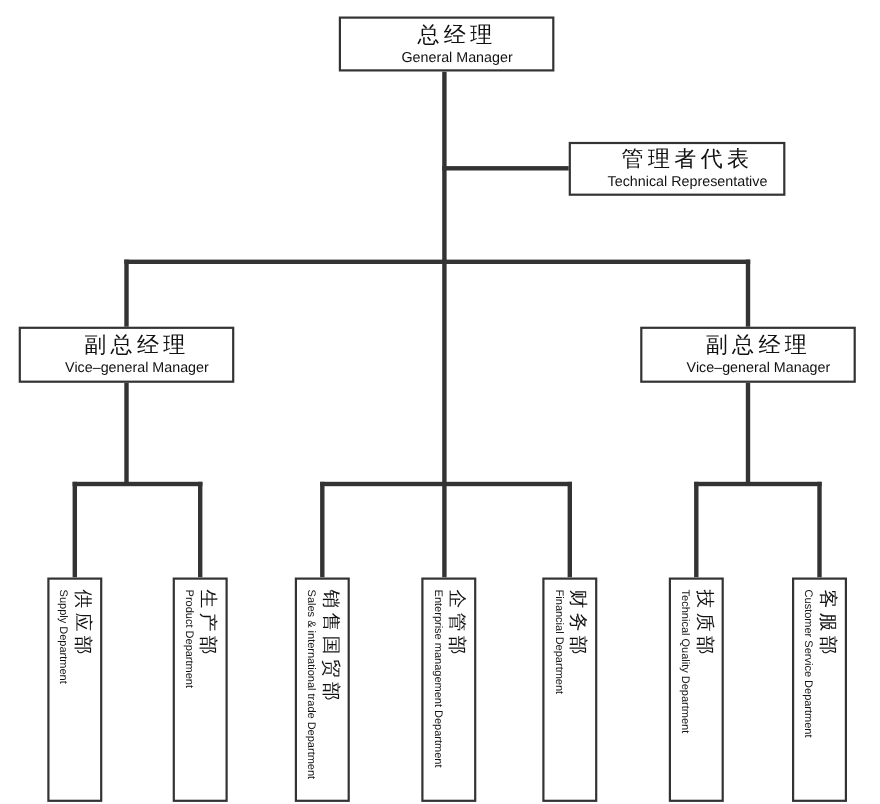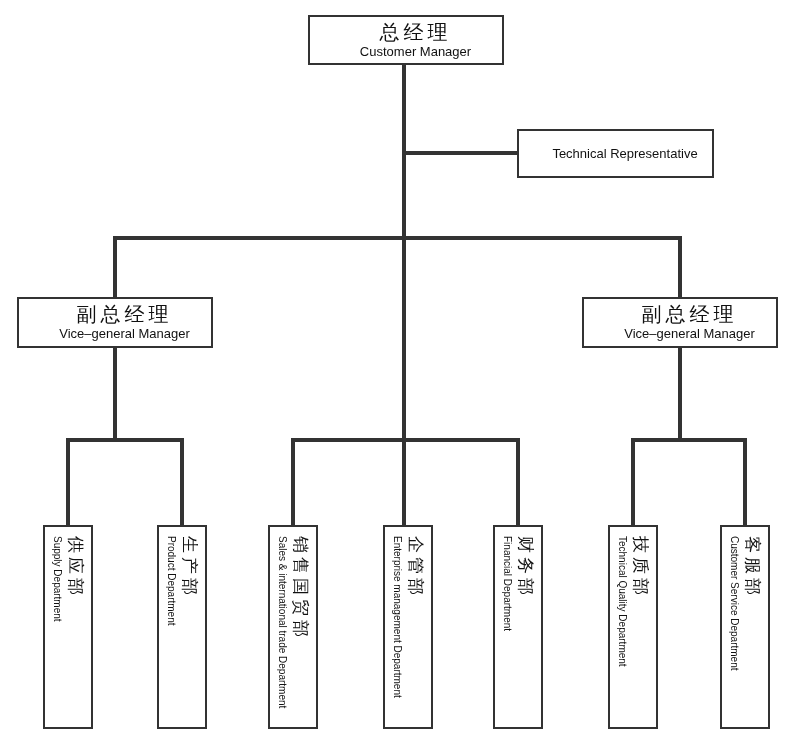--- a/index.html
+++ b/index.html
@@ -99,24 +99,25 @@
   <div class="line" style="left:180px; top:438px; width:4px;   height:87px;"></div>
   <div class="line" style="left:291px; top:438px; width:229px; height:4px;"></div>
   <div class="line" style="left:291px; top:438px; width:4px;   height:87px;"></div>
   <div class="line" style="left:516px; top:438px; width:4px;   height:87px;"></div>
   <div class="line" style="left:631px; top:438px; width:116px; height:4px;"></div>
   <div class="line" style="left:631px; top:438px; width:4px;   height:87px;"></div>
   <div class="line" style="left:743px; top:438px; width:4px;   height:87px;"></div>
 
   <div class="node" style="left:308px; top:15px; width:196px; height:50px;">
     <span class="zh">总经理</span>
-    <span class="en">Customer Manager</span>
+    <span class="en">General Manager</span>
   </div>
 
   <div class="node" style="left:517px; top:129px; width:197px; height:49px;">
+    <span class="zh">管理者代表</span>
     <span class="en">Technical Representative</span>
   </div>
 
   <div class="node" style="left:17px; top:297px; width:196px; height:51px;">
     <span class="zh">副总经理</span>
     <span class="en">Vice–general Manager</span>
   </div>
 
   <div class="node" style="left:582px; top:297px; width:196px; height:51px;">
     <span class="zh">副总经理</span>

